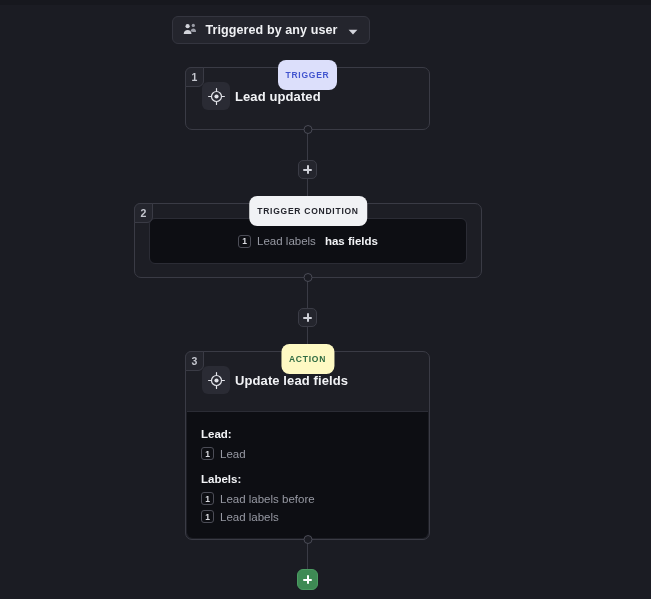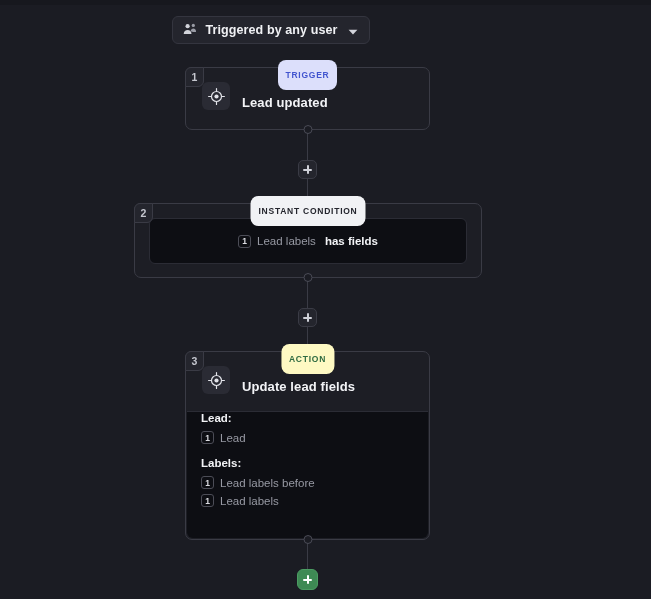--- a/index.html
+++ b/index.html
@@ -155,22 +155,22 @@
     height: 9px;
     border-radius: 50%;
     background: #1b1c23;
     border: 1px solid #4a4b56;
     z-index: 3;
   }
 
   
   .node-head {
     display: flex;
-    align-items: flex-end;
-    gap: 12px;
+    align-items: center;
+    gap: 5px;
     padding: 14px 16px;
   }
   .node-icon {
     width: 28px;
     height: 28px;
     border-radius: 6px;
     background: #2a2b34;
     display: flex;
     align-items: center;
     justify-content: center;
@@ -221,21 +221,21 @@
   
   .action-body {
     position: absolute;
     left: 1px;
     right: 1px;
     top: 59px;
     bottom: 1px;
     background: #0d0e13;
     border-top: 1px solid #2b2c35;
     border-radius: 0 0 6px 6px;
-    padding: 0 14px 14px 14px;
+    padding: 16px 14px 14px 14px;
   }
   .field-label {
     font-size: 11.5px;
     font-weight: bold;
     color: #f2f3f6;
     margin-bottom: 7px;
   }
   .field-row {
     display: flex;
     align-items: center;
@@ -299,21 +299,21 @@
           <path d="M8.5 0.6v2.6M8.5 13.8v2.6M0.6 8.5h2.6M13.8 8.5h2.6" stroke="#e2e3e9" stroke-width="1.2" stroke-linecap="round"></path>
         </svg>
       </div>
       <div class="node-title">Lead updated</div>
     </div>
     <div class="node-dot"></div>
   </div>
 
   <div class="node" style="left:134px; top:203px; width:348px; height:75px;">
     <div class="node-num">2</div>
-    <div class="badge condition">INSTANT CONDITION</div>
+    <div class="badge condition">TRIGGER CONDITION</div>
     <div class="inner-panel cond-panel">
       <div class="cond-row">
         <span class="chip">1</span>
         <span class="muted">Lead labels</span>
         <span class="strongtext">has fields</span>
       </div>
     </div>
     <div class="node-dot"></div>
   </div>
 

